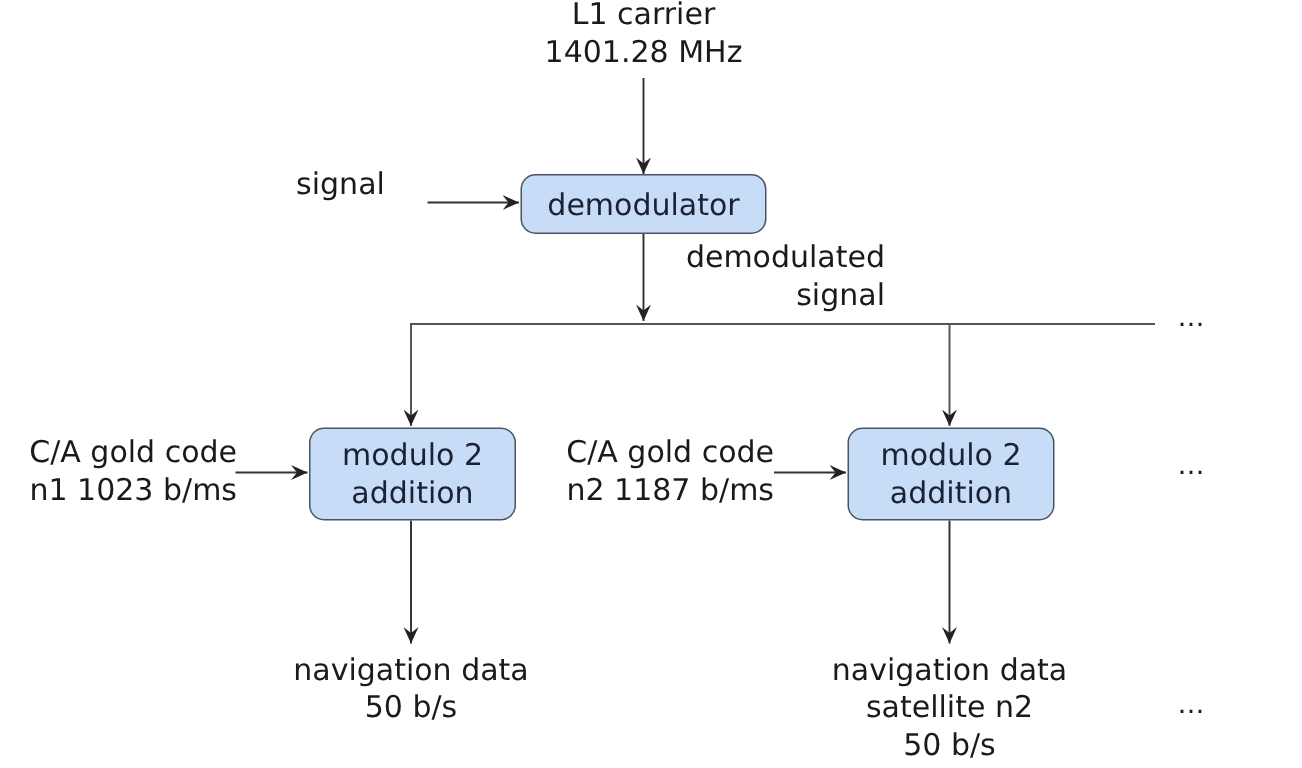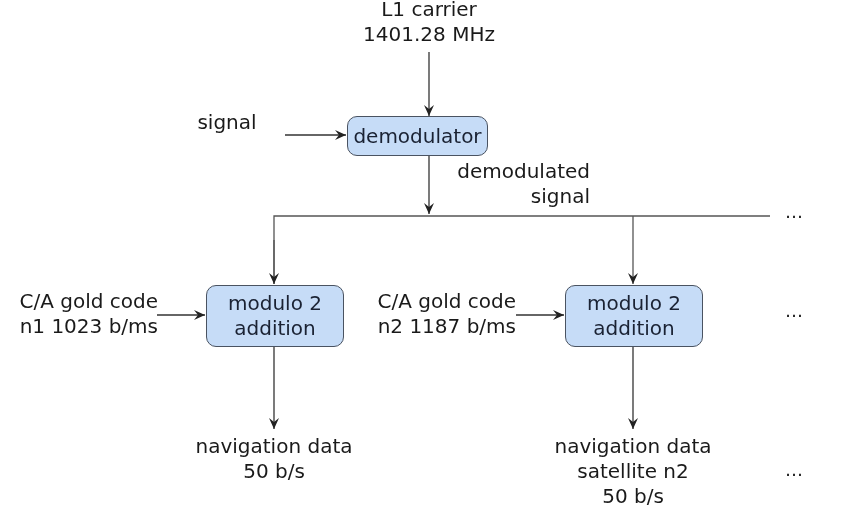--- a/index.html
+++ b/index.html
@@ -41,21 +41,21 @@
 
 <div class="lbl" style="left:329px; top:-3px; width:200px;">
   <div>L1 carrier</div>
   <div>1401.28 MHz</div>
 </div>
 
 <div class="lbl" style="left:157px; top:110px; width:140px;">
   <div>signal</div>
 </div>
 
-<div class="box" style="left:347px; top:116px; width:141px; height:40px;">
+<div class="box" style="left:347px; top:116px; width:164px; height:40px;">
   <div>demodulator</div>
 </div>
 
 <div class="lbl" style="left:440px; top:159px; width:150px;text-align:right;">
   <div>demodulated</div>
   <div>signal</div>
 </div>
 
 <div class="lbl" style="left:-6px; top:289px; width:164px; text-align:right;">
   <div>C/A gold code</div>

